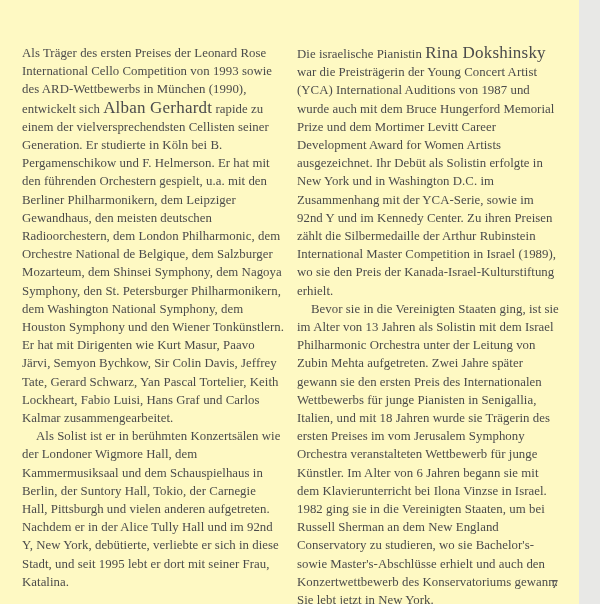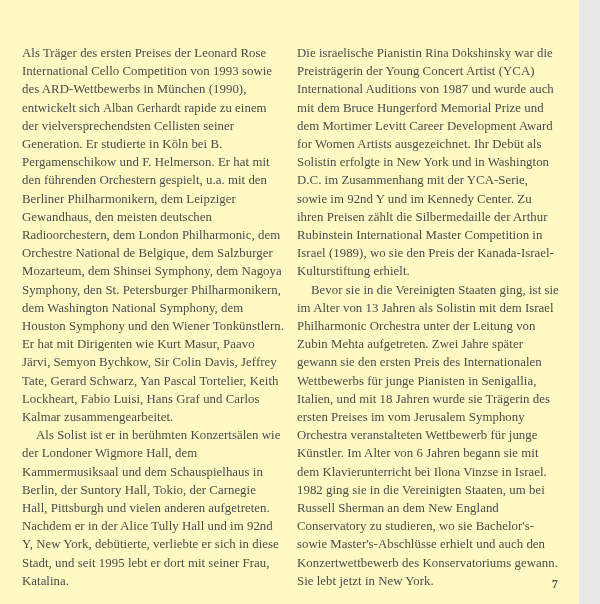--- a/index.html
+++ b/index.html
@@ -28,21 +28,21 @@
     line-height: 18.2px;
     letter-spacing: 0.05px;
   }
   .col p {
     margin: 0;
   }
   .para-indent {
     text-indent: 14px;
   }
   .artist-name {
-    font-size: 12px;
+    font-size: 17px;
     letter-spacing: 0.2px;
   }
   .page-number {
     position: absolute;
     right: 21px;
     bottom: 12px;
     font-size: 12.5px;
     font-weight: bold;
     color: #5a5a5a;
   }

